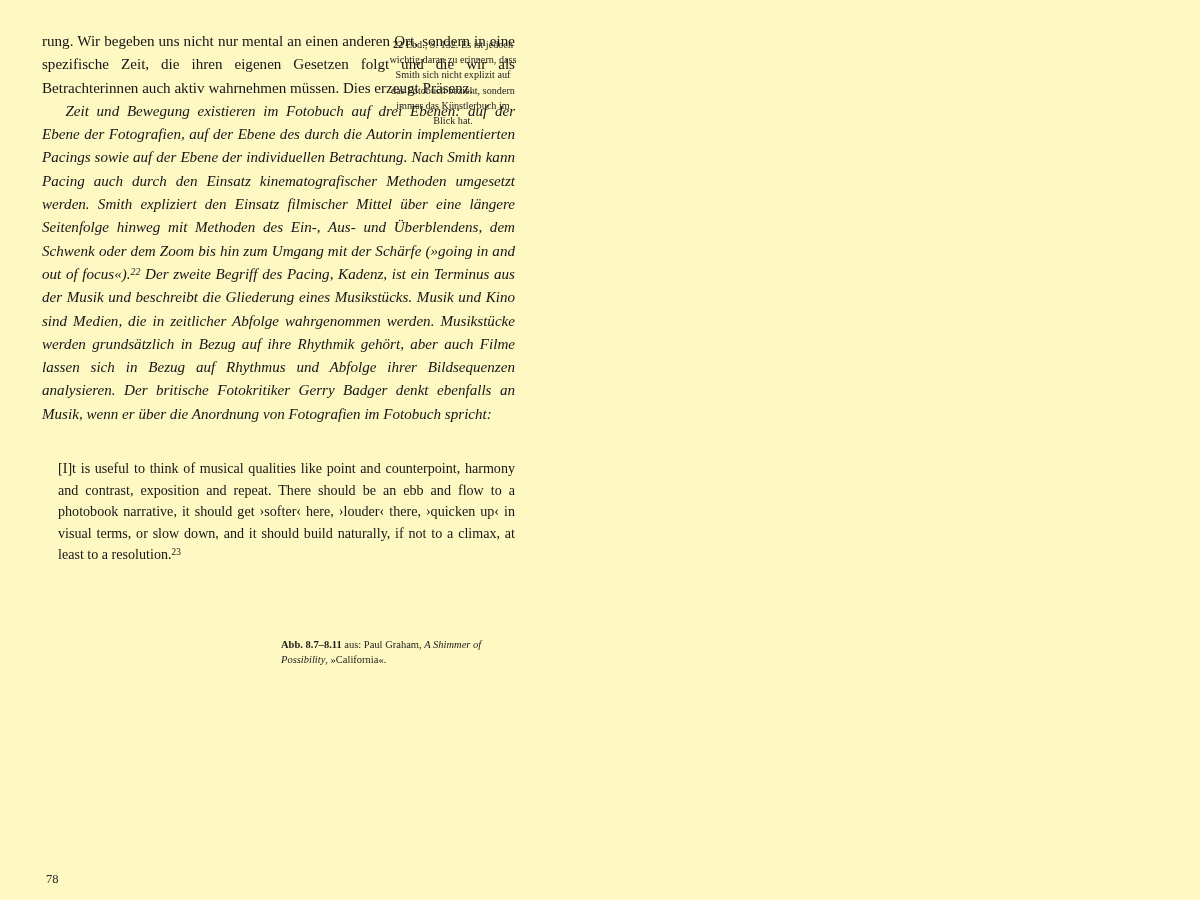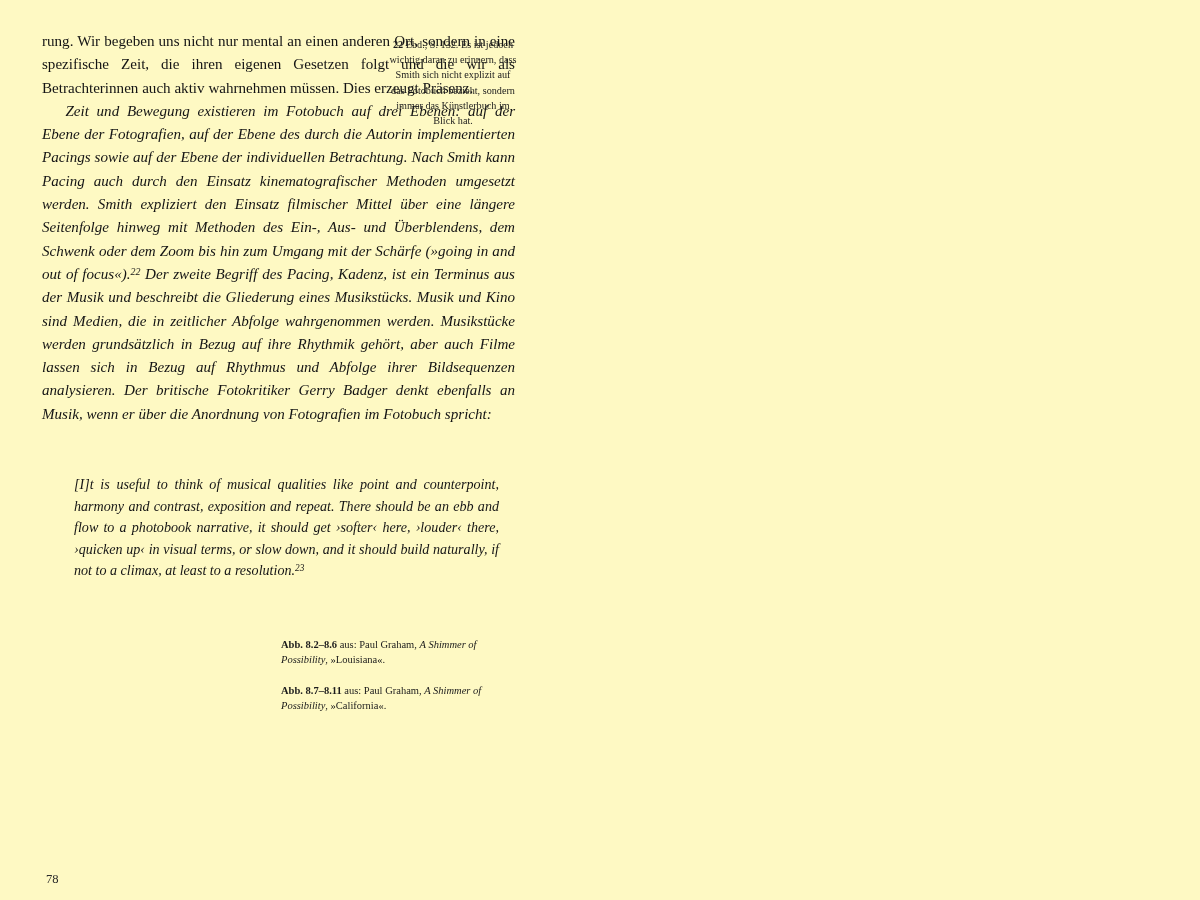--- a/index.html
+++ b/index.html
@@ -67,21 +67,21 @@
   .blockquote {
     position: absolute;
     left: 58px;
     top: 458px;
     width: 457px;
     font-size: 14.1px;
     line-height: 21.5px;
     text-align: justify;
     color: #151515;
   }
-  .blockquote p { margin: 16px; font-style: italic; }
+  .blockquote p { margin: 0; }
 
   
   .credits {
     position: absolute;
     left: 281px;
     top: 637px;
     width: 238px;
     font-size: 10.5px;
     line-height: 15.3px;
     color: #1b1b1b;
@@ -121,21 +121,20 @@
 
     <div class="marginnote note-left">
       <p><span class="bo">22</span><span> Ebd., S. 132. Es ist jedoch wichtig daran zu erinnern, dass Smith sich nicht explizit auf das Fotobuch bezieht, sondern immer das Künstlerbuch im Blick hat.</span></p>
     </div>
 
     <div class="blockquote">
       <p><span>[I]t is useful to think of musical qualities like point and counterpoint, harmony and contrast, exposition and repeat. There should be an ebb and flow to a photobook narrative, it should get ›softer‹ here, ›louder‹ there, ›quicken up‹ in visual terms, or slow down, and it should build naturally, if not to a climax, at least to a resolution.</span><sup class="fn">23</sup></p>
     </div>
 
     <div class="credits">
-      <p><b>Abb. 8.2–8.6</b><span> aus: Paul Graham, </span><em>A Shimmer of Possibility</em><span>, »Louisiana«.</span></p>
       <p><b>Abb. 8.7–8.11</b><span> aus: Paul Graham, </span><em>A Shimmer of Possibility</em><span>, »California«.</span></p>
     </div>
 
     <div class="folio folio-left">78</div>
   </div>
 
   <div class="page page-right">
 
     
 

